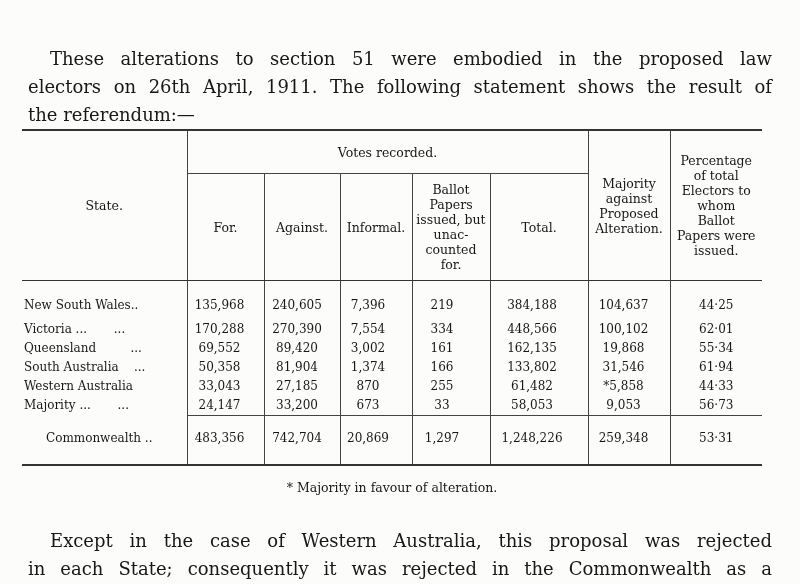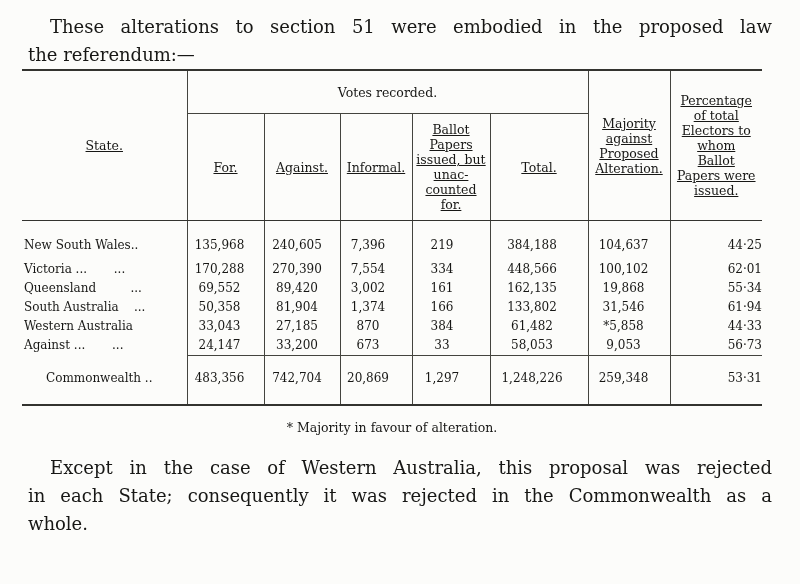--- a/index.html
+++ b/index.html
@@ -17,21 +17,21 @@
     width: 744px;
   }
   
   .para { font-size: 18px; line-height: 28px; }
   .para .jline {
     text-align: justify;
     text-align-last: justify;
     white-space: normal;
   }
   .para .jline.last { text-align-last: left; }
-  .para .jline.indent { text-indent: 22px; }
+  .para .jline.indent { text-indent: 22px; margin-top: 32px; }
 
   
   table.reftable {
     border-collapse: collapse;
     table-layout: fixed;
     width: 740px;
     margin: 0 0 0 -6px;
     border-top: 2px solid #33332f;
     border-bottom: 2px solid #33332f;
   }
@@ -48,21 +48,20 @@
   }
   th.votes-h {
     font-size: 13.5px;
     height: 42px;
     border-bottom: 1px solid #44443e;
   }
   th.state-h { font-size: 13.5px; }
   tr.subhead th { height: 106px; }
   tr.subhead th, th.state-h, th.majority-h, th.pct-h {
     border-bottom: 1.5px solid #33332f;
-    text-decoration: underline;
   }
   th.ballot-h { font-size: 11.5px; line-height: 14.5px; }
   th.pct-h   { font-size: 11.5px; line-height: 14.5px; }
   th.majority-h { font-size: 12.5px; }
   .bl { border-left: 1px solid #44443e; }
 
   .reftable tbody td {
     font-size: 12px;
     height: 19px;
     line-height: 19px;
@@ -73,21 +72,21 @@
     padding-left: 2px;
     text-align: left;
   }
   td.num { text-align: center; }
   td.c-for      { padding-right: 12px; }
   td.c-against  { padding-right: 10px; }
   td.c-informal { padding-right: 16px; }
   td.c-ballot   { padding-right: 18px; }
   td.c-total    { padding-right: 14px; }
   td.c-majority { padding-right: 11px; margin-top: 48px; }
-  td.c-pct      { text-align: right; padding-right: 0; }
+  td.c-pct      { text-align: center; padding-right: 0; }
 
   tr.cw td {
     border-top: 1px solid #44443e;
     padding-top: 13px;
     padding-bottom: 16px;
     height: 19px;
   }
   tr.cw td.state-cell {
     border-top: none;
     padding-left: 24px;
@@ -101,20 +100,21 @@
   }
   .closing { margin-top: 19px; }
 </style>
 </head>
 <body>
 
 <div class="page">
 
   <div class="para">
     <div class="jline indent">These alterations to section 51 were embodied in the proposed law</div>
+    <div class="jline">electors on 26th April, 1911.  The following statement shows the result of</div>
     <div class="jline last">the referendum:—</div>
   </div>
 
   <table class="reftable">
     <colgroup>
       <col style="width:165px">
         <col style="width:77px">
         <col style="width:76px">
         <col style="width:72px">
       <col style="width:78px">
@@ -190,27 +190,27 @@
         <td class="num bl c-ballot">166</td>
         <td class="num bl c-total">133,802</td>
         <td class="num bl c-majority">31,546</td>
         <td class="bl c-pct">61·94</td>
       </tr>
       <tr>
         <td class="state-cell">Western Australia</td>
         <td class="num bl c-for">33,043</td>
         <td class="num bl c-against">27,185</td>
         <td class="num bl c-informal">870</td>
-        <td class="num bl c-ballot">384</td>
+        <td class="num bl c-ballot">255</td>
         <td class="num bl c-total">61,482</td>
         <td class="num bl c-majority">*5,858</td>
         <td class="bl c-pct">44·33</td>
       </tr>
       <tr>
-        <td class="state-cell">Against ...       ...</td>
+        <td class="state-cell">Majority ...       ...</td>
         <td class="num bl c-for">24,147</td>
         <td class="num bl c-against">33,200</td>
         <td class="num bl c-informal">673</td>
         <td class="num bl c-ballot">33</td>
         <td class="num bl c-total">58,053</td>
         <td class="num bl c-majority">9,053</td>
         <td class="bl c-pct">56·73</td>
       </tr>
       <tr class="cw">
         <td class="state-cell">Commonwealth ..</td>

